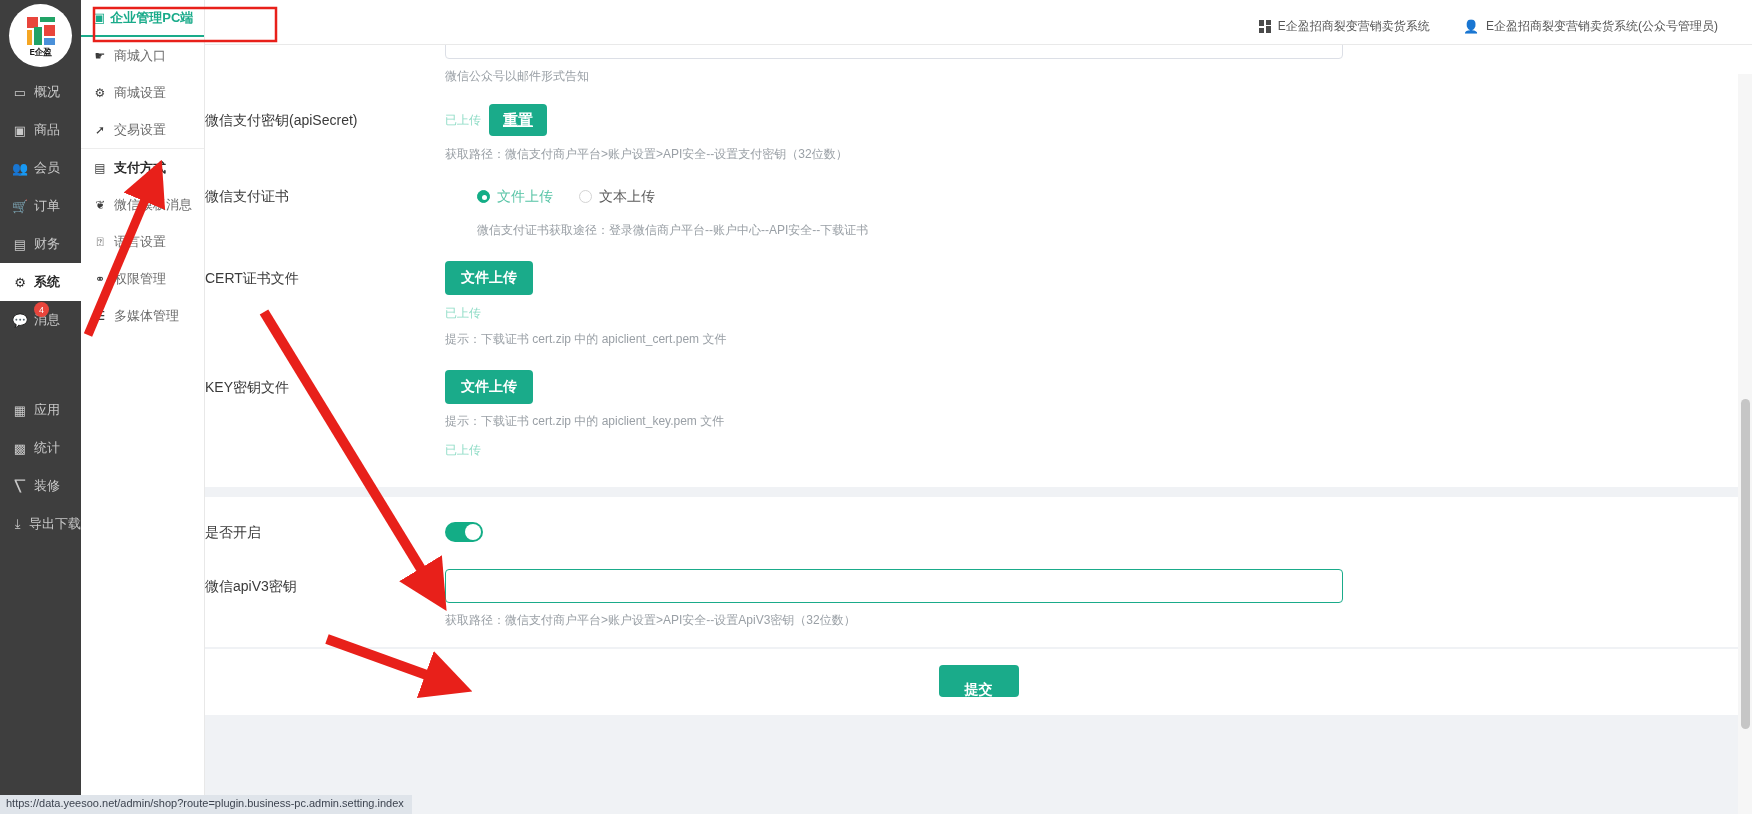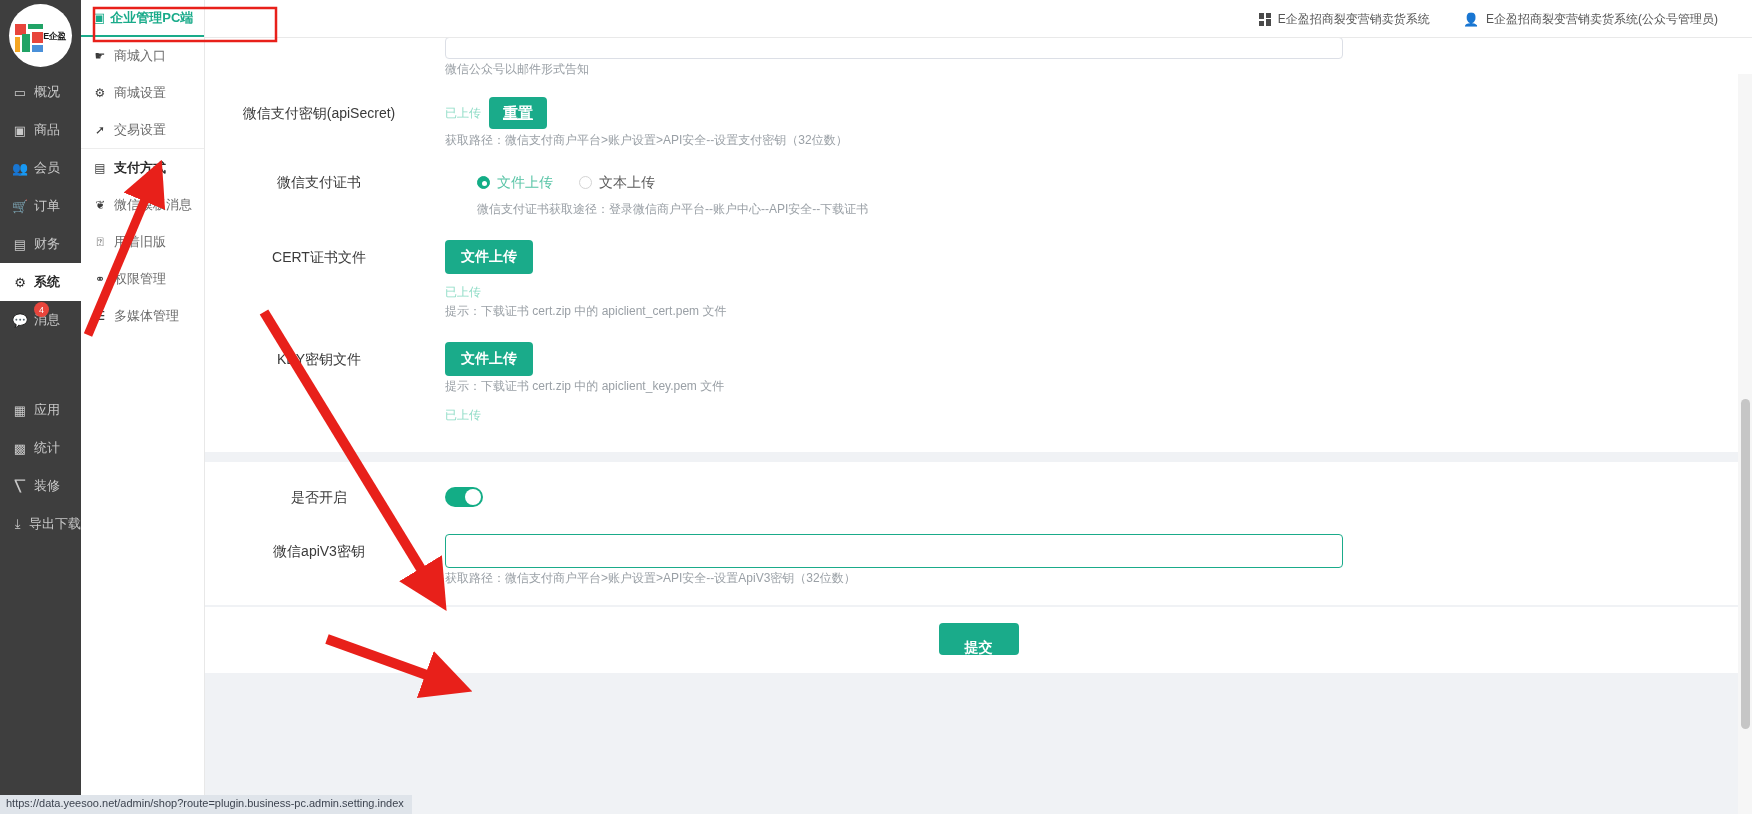--- a/index.html
+++ b/index.html
@@ -14,21 +14,21 @@
   #app { position: relative; width: 1752px; height: 814px; background:#fff; }
 
   
   .rail {
     position: absolute; left:0; top:0; width:81px; height:814px;
     background:#3e3e3e; z-index:20;
   }
   .rail-logo {
     width:63px; height:63px; margin:4px auto 6px; border-radius:50%;
     background:#fff; position:relative; overflow:hidden;
-    display:flex; align-items:center; justify-content:center; flex-direction:row;
+    display:flex; align-items:center; justify-content:center; flex-direction:column;font-family:Liberation Mono, monospace;
   }
   .logo-mark { width:28px; height:28px; position:relative; margin-top:4px;}
   .logo-mark i { position:absolute; display:block; }
   .lm1 { left:0; top:0; width:11px; height:11px; background:#e8453c; }
   .lm2 { left:13px; top:0; width:15px; height:5px; background:#21a366; }
   .lm3 { left:0; top:13px; width:5px; height:15px; background:#f5a623; }
   .lm4 { left:7px; top:10px; width:8px; height:18px; background:#21a366; }
   .lm5 { left:17px; top:8px; width:11px; height:11px; background:#e8453c; }
   .lm6 { left:17px; top:21px; width:11px; height:7px; background:#4a90d9; }
   .logo-text { font-size:9px; font-weight:bold; color:#1b1b1b; letter-spacing:-0.5px; margin-top:1px;}
@@ -61,21 +61,21 @@
   .subnav-item {
     height:37px; display:flex; align-items:center; gap:7px; padding-left:12px;
     color:#6b6b6b; font-size:13px; cursor:pointer; white-space:nowrap;
   }
   .subnav-item.sel { color:#2b2b2b; font-weight:bold; }
   .subnav-item .sn-ico { width:14px; display:inline-flex; justify-content:center; color:#3c3c3c; font-size:12px;}
   .subnav-sep { height:1px; background:#ededed; margin:0 0 0 0; }
 
   
   .topbar {
-    position:absolute; left:205px; top:1px; right:0; height:37px;
+    position:absolute; left:205px; top:8px; right:0; height:37px;
     background:#fff; border-bottom:1px solid #e9e9e9;
     display:flex; align-items:center; justify-content:flex-end; z-index:10;
   }
   .tb-item { display:flex; align-items:center; gap:6px; color:#555; font-size:12px; margin-right:34px; cursor:pointer; white-space:nowrap;}
   .grid-ico { width:13px; height:13px; position:relative; display:inline-block; }
   .grid-ico i { position:absolute; width:5px; height:5px; background:#4a4a4a; }
   .grid-ico i:nth-child(1){left:0;top:0;height:6px;}
   .grid-ico i:nth-child(2){left:7px;top:0;}
   .grid-ico i:nth-child(3){left:0;top:8px;height:5px;}
   .grid-ico i:nth-child(4){left:7px;top:6px;height:7px;}
@@ -84,25 +84,25 @@
   
   .main {
     position:absolute; left:205px; top:37px; right:0; bottom:0;
     background:#f0f2f5; overflow:hidden;
   }
   .card { background:#fff; margin:0; }
   .card.pad { padding: 0 0 28px 0; }
 
   .row { display:flex; align-items:flex-start; padding-top:14px; }
   .row-label {
-    width:240px; text-align:center; padding-right:12px; color:#3a3a3a;
+    width:240px; text-align:left; padding-right:12px; color:#3a3a3a;
     font-size:14px; line-height:34px; flex:0 0 240px;
   }
   .row-field { flex:1; min-width:0; padding-right:40px; }
-  .hint { color:#9aa0a6; font-size:12px; margin-top:1px; line-height:18px; }
+  .hint { color:#9aa0a6; font-size:12px; margin-top:8px; line-height:18px; }
 
   .inp {
     width:898px; height:34px; border:1px solid #dcdfe6; border-radius:4px;
     background:#fff; outline:none; padding:0 10px; font-size:13px; color:#444;
     font-family:"Liberation Sans", sans-serif;
   }
   .inp.focus { border:1px solid #1aab8a; }
 
   .btn {
     background:#1aab8a; color:#fff; border:none; border-radius:4px;
@@ -244,21 +244,21 @@
     <div class="subnav-item sel">
       <span class="sn-ico">▤</span>
       <span>支付方式</span>
     </div>
     <div class="subnav-item">
       <span class="sn-ico">❦</span>
       <span>微信模板消息</span>
     </div>
     <div class="subnav-item">
       <span class="sn-ico">⍰</span>
-      <span>用着旧版</span>
+      <span>语言设置</span>
     </div>
     <div class="subnav-item">
       <span class="sn-ico">⚭</span>
       <span>权限管理</span>
     </div>
     <div class="subnav-item">
       <span class="sn-ico">☰</span>
       <span>多媒体管理</span>
     </div>
   </div>

